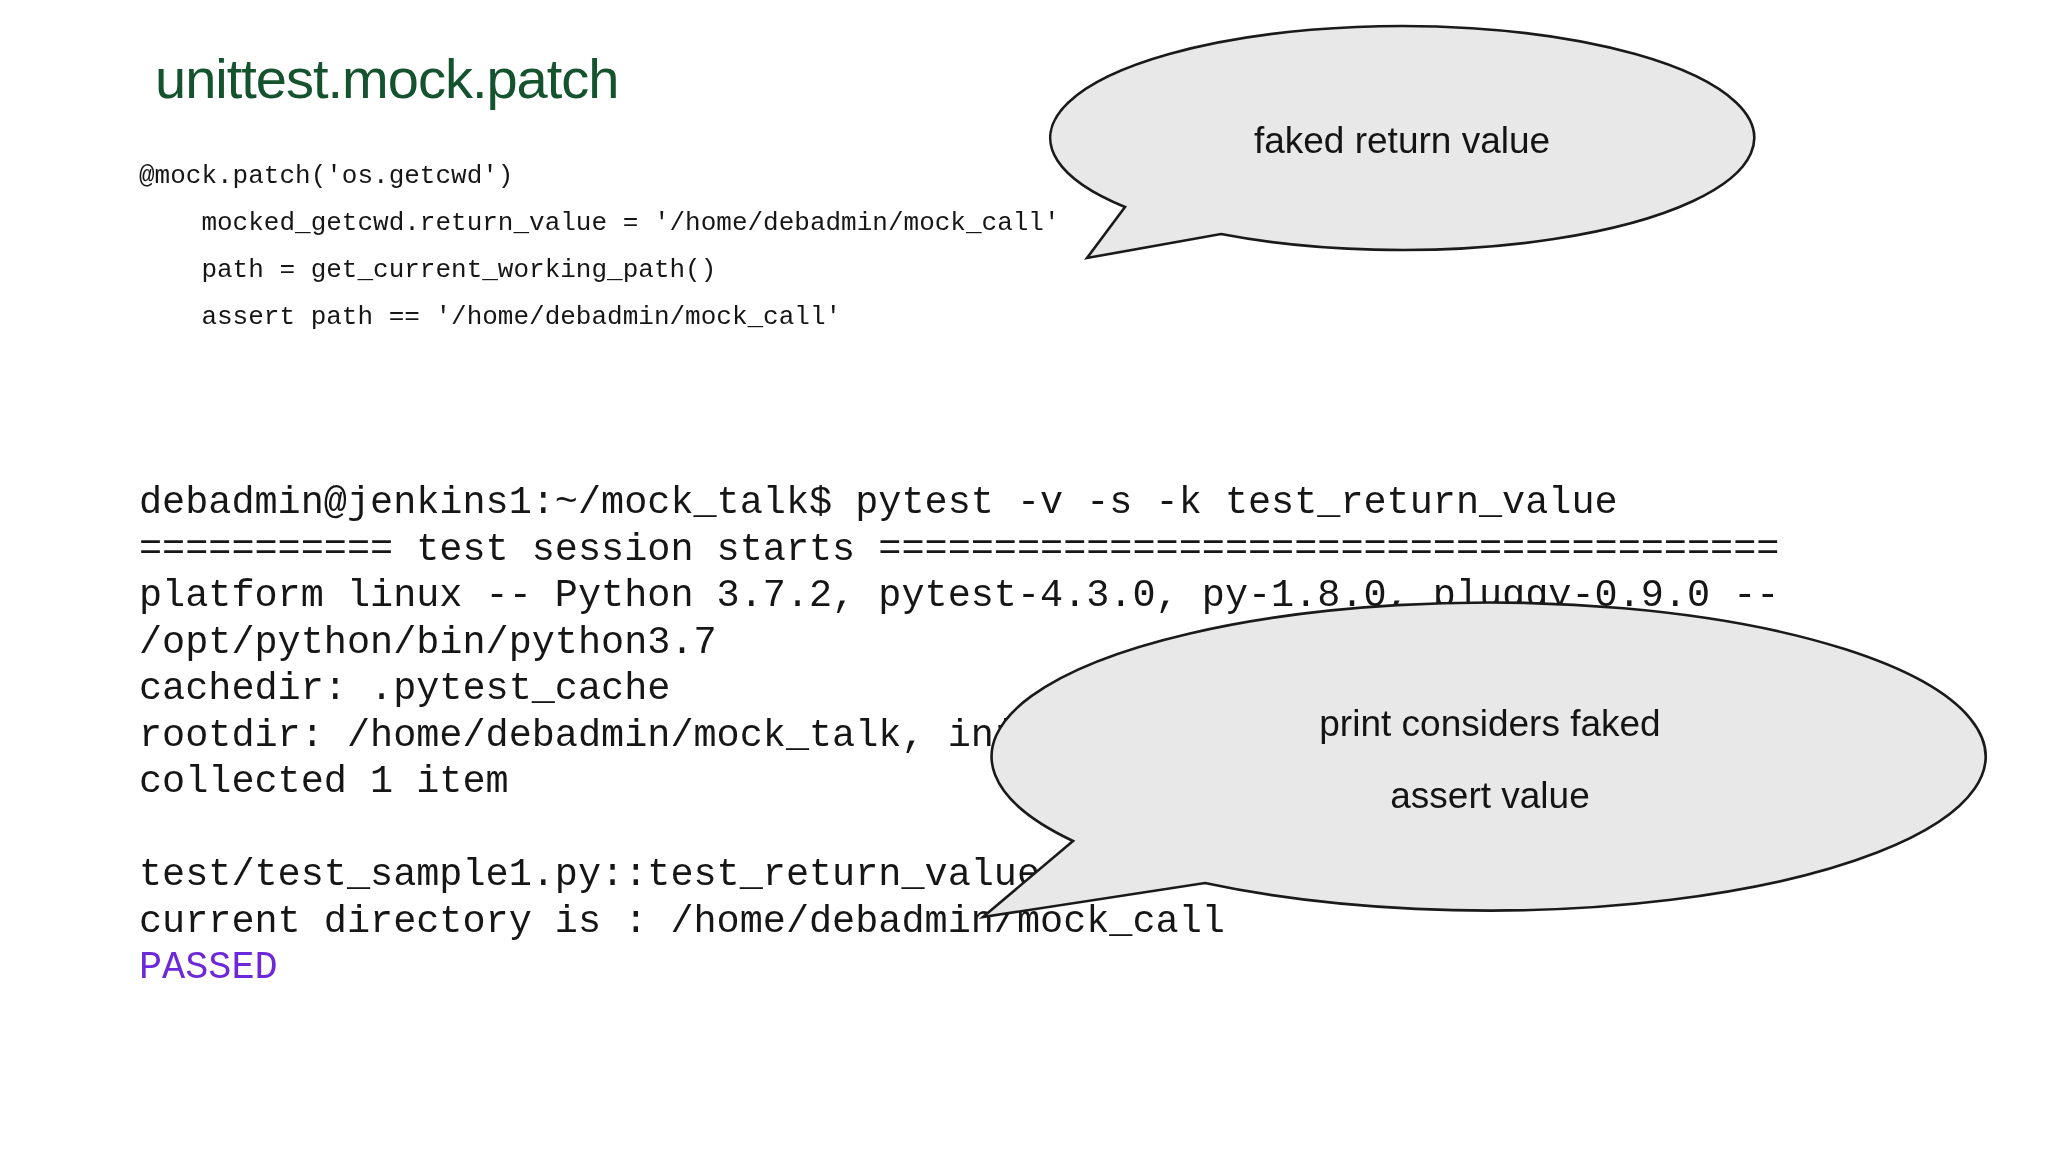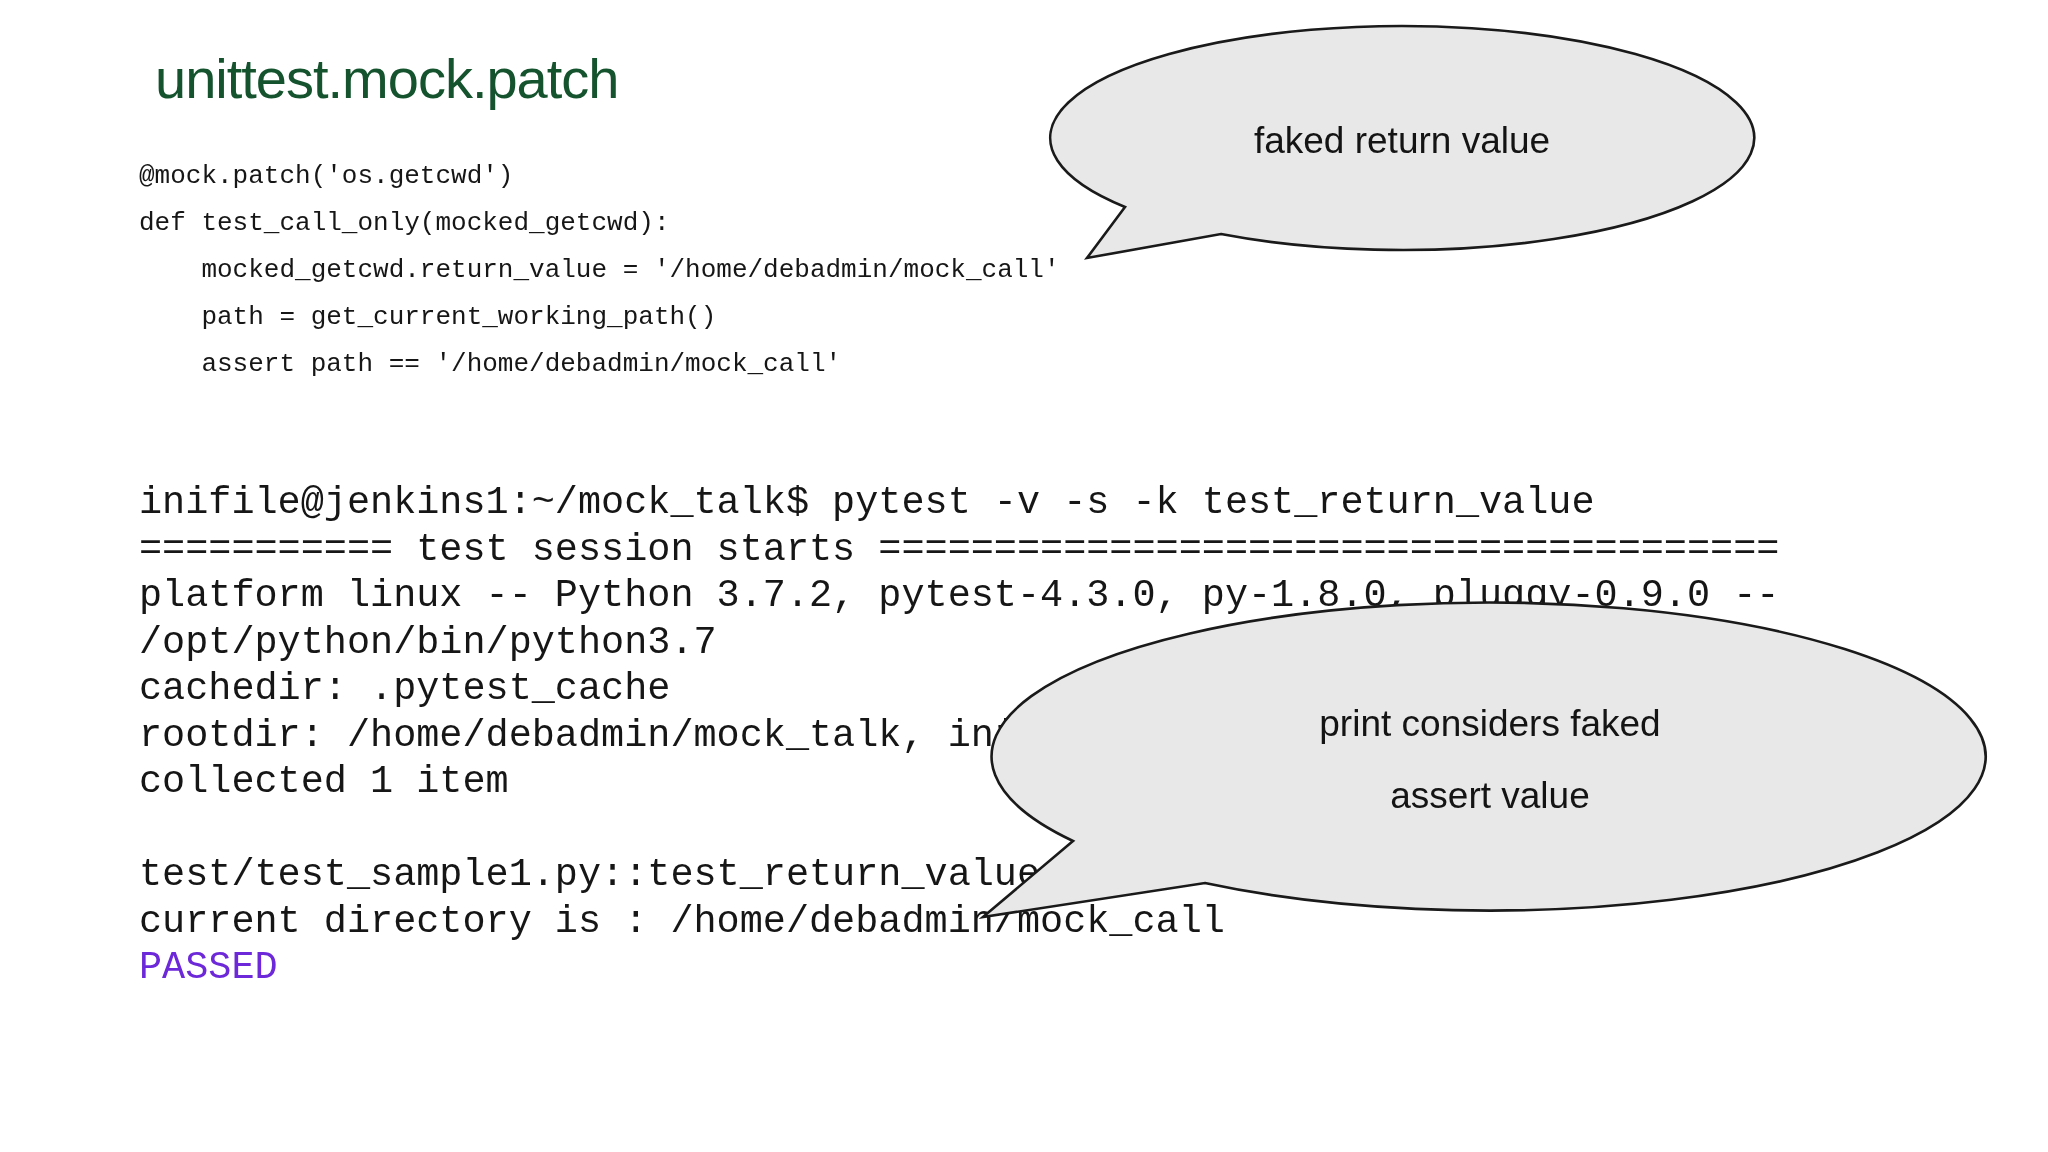--- a/index.html
+++ b/index.html
@@ -60,28 +60,27 @@
   .callout-label.one { left: 1072px; top: 110px; width: 660px; line-height: 62px; }
   .callout-label.two { left: 1140px; top: 688px; width: 700px; text-align: center; }
 </style>
 </head>
 <body>
 
 <h1 class="slide-title">unittest.mock.patch</h1>
 
 <div class="code-block">
   <div class="line">@mock.patch('os.getcwd')</div>
-  <div class="line">def test_call_only(mocked_getcwd):</div>
   <div class="line">    mocked_getcwd.return_value = '/home/debadmin/mock_call'</div>
   <div class="line">    path = get_current_working_path()</div>
   <div class="line">    assert path == '/home/debadmin/mock_call'</div>
 </div>
 
 <div class="terminal-block">
-  <div class="line">inifile@jenkins1:~/mock_talk$ pytest -v -s -k test_return_value</div>
+  <div class="line">debadmin@jenkins1:~/mock_talk$ pytest -v -s -k test_return_value</div>
   <div class="line">=========== test session starts =======================================</div>
   <div class="line">platform linux -- Python 3.7.2, pytest-4.3.0, py-1.8.0, pluggy-0.9.0 --</div>
   <div class="line">/opt/python/bin/python3.7</div>
   <div class="line">cachedir: .pytest_cache</div>
   <div class="line">rootdir: /home/debadmin/mock_talk, inifile:</div>
   <div class="line">collected 1 item</div>
   <div class="line"></div>
   <div class="line">test/test_sample1.py::test_return_value</div>
   <div class="line">current directory is : /home/debadmin/mock_call</div>
   <div class="line passed">PASSED</div>

